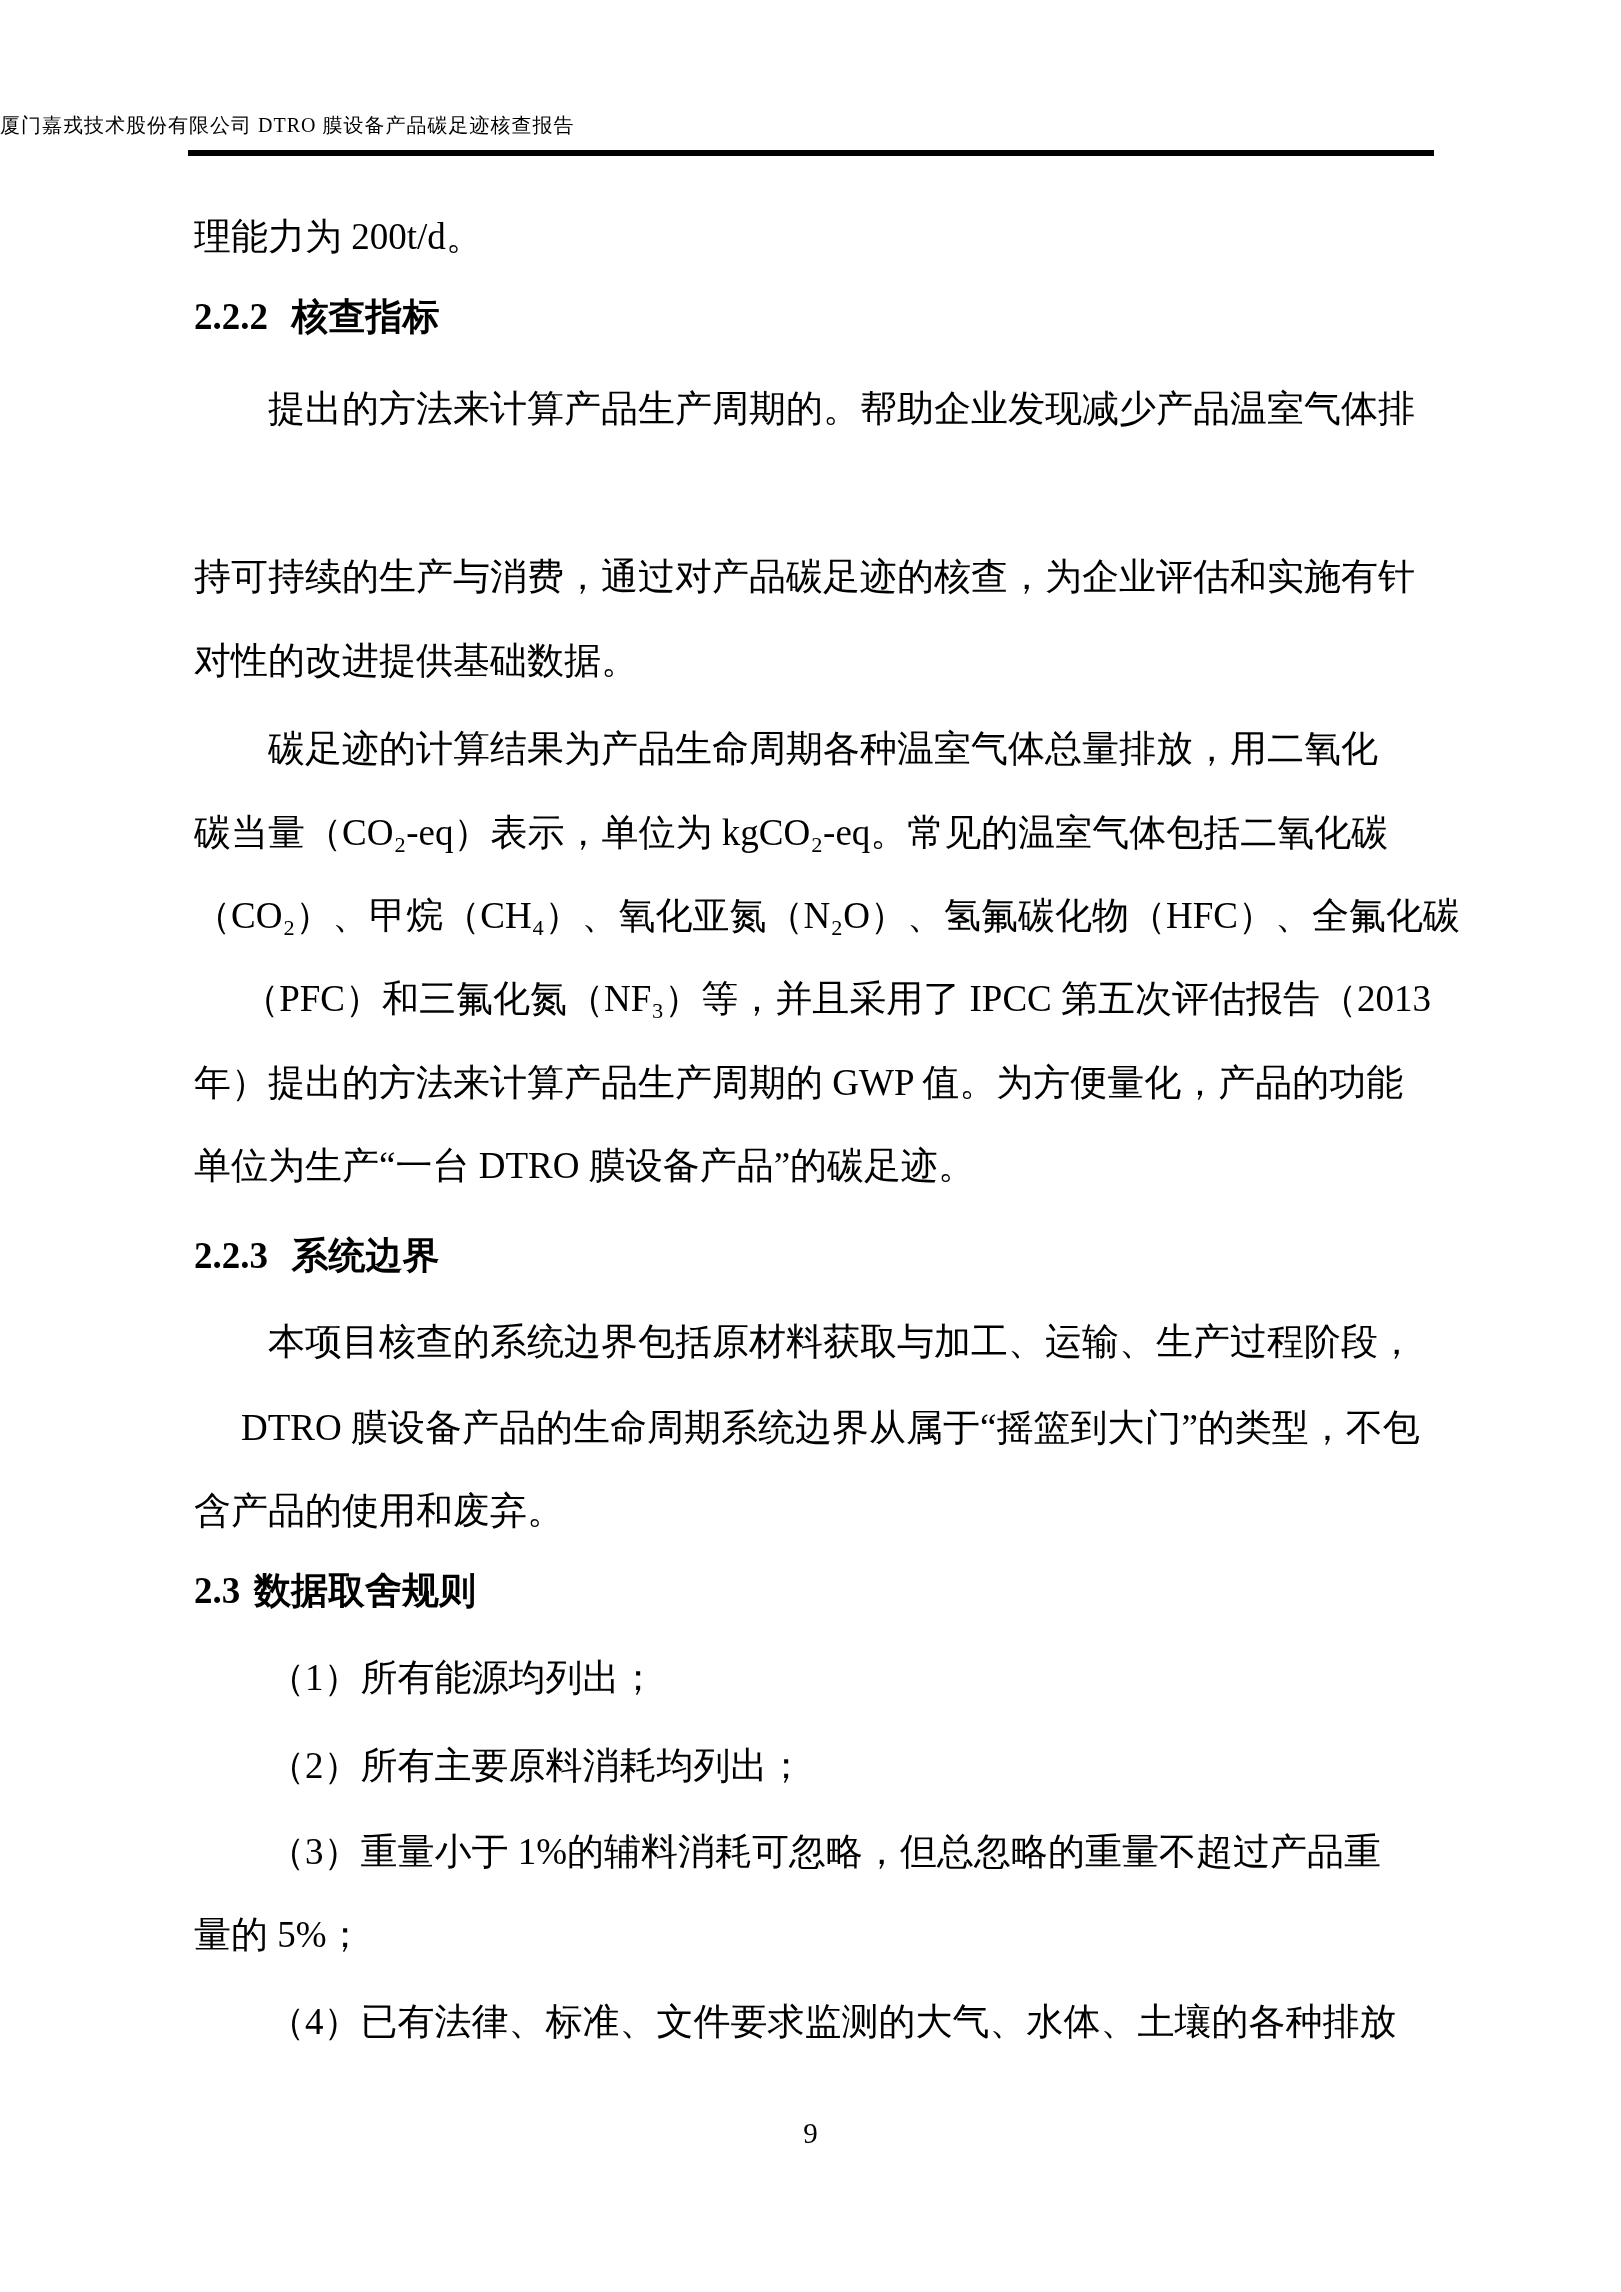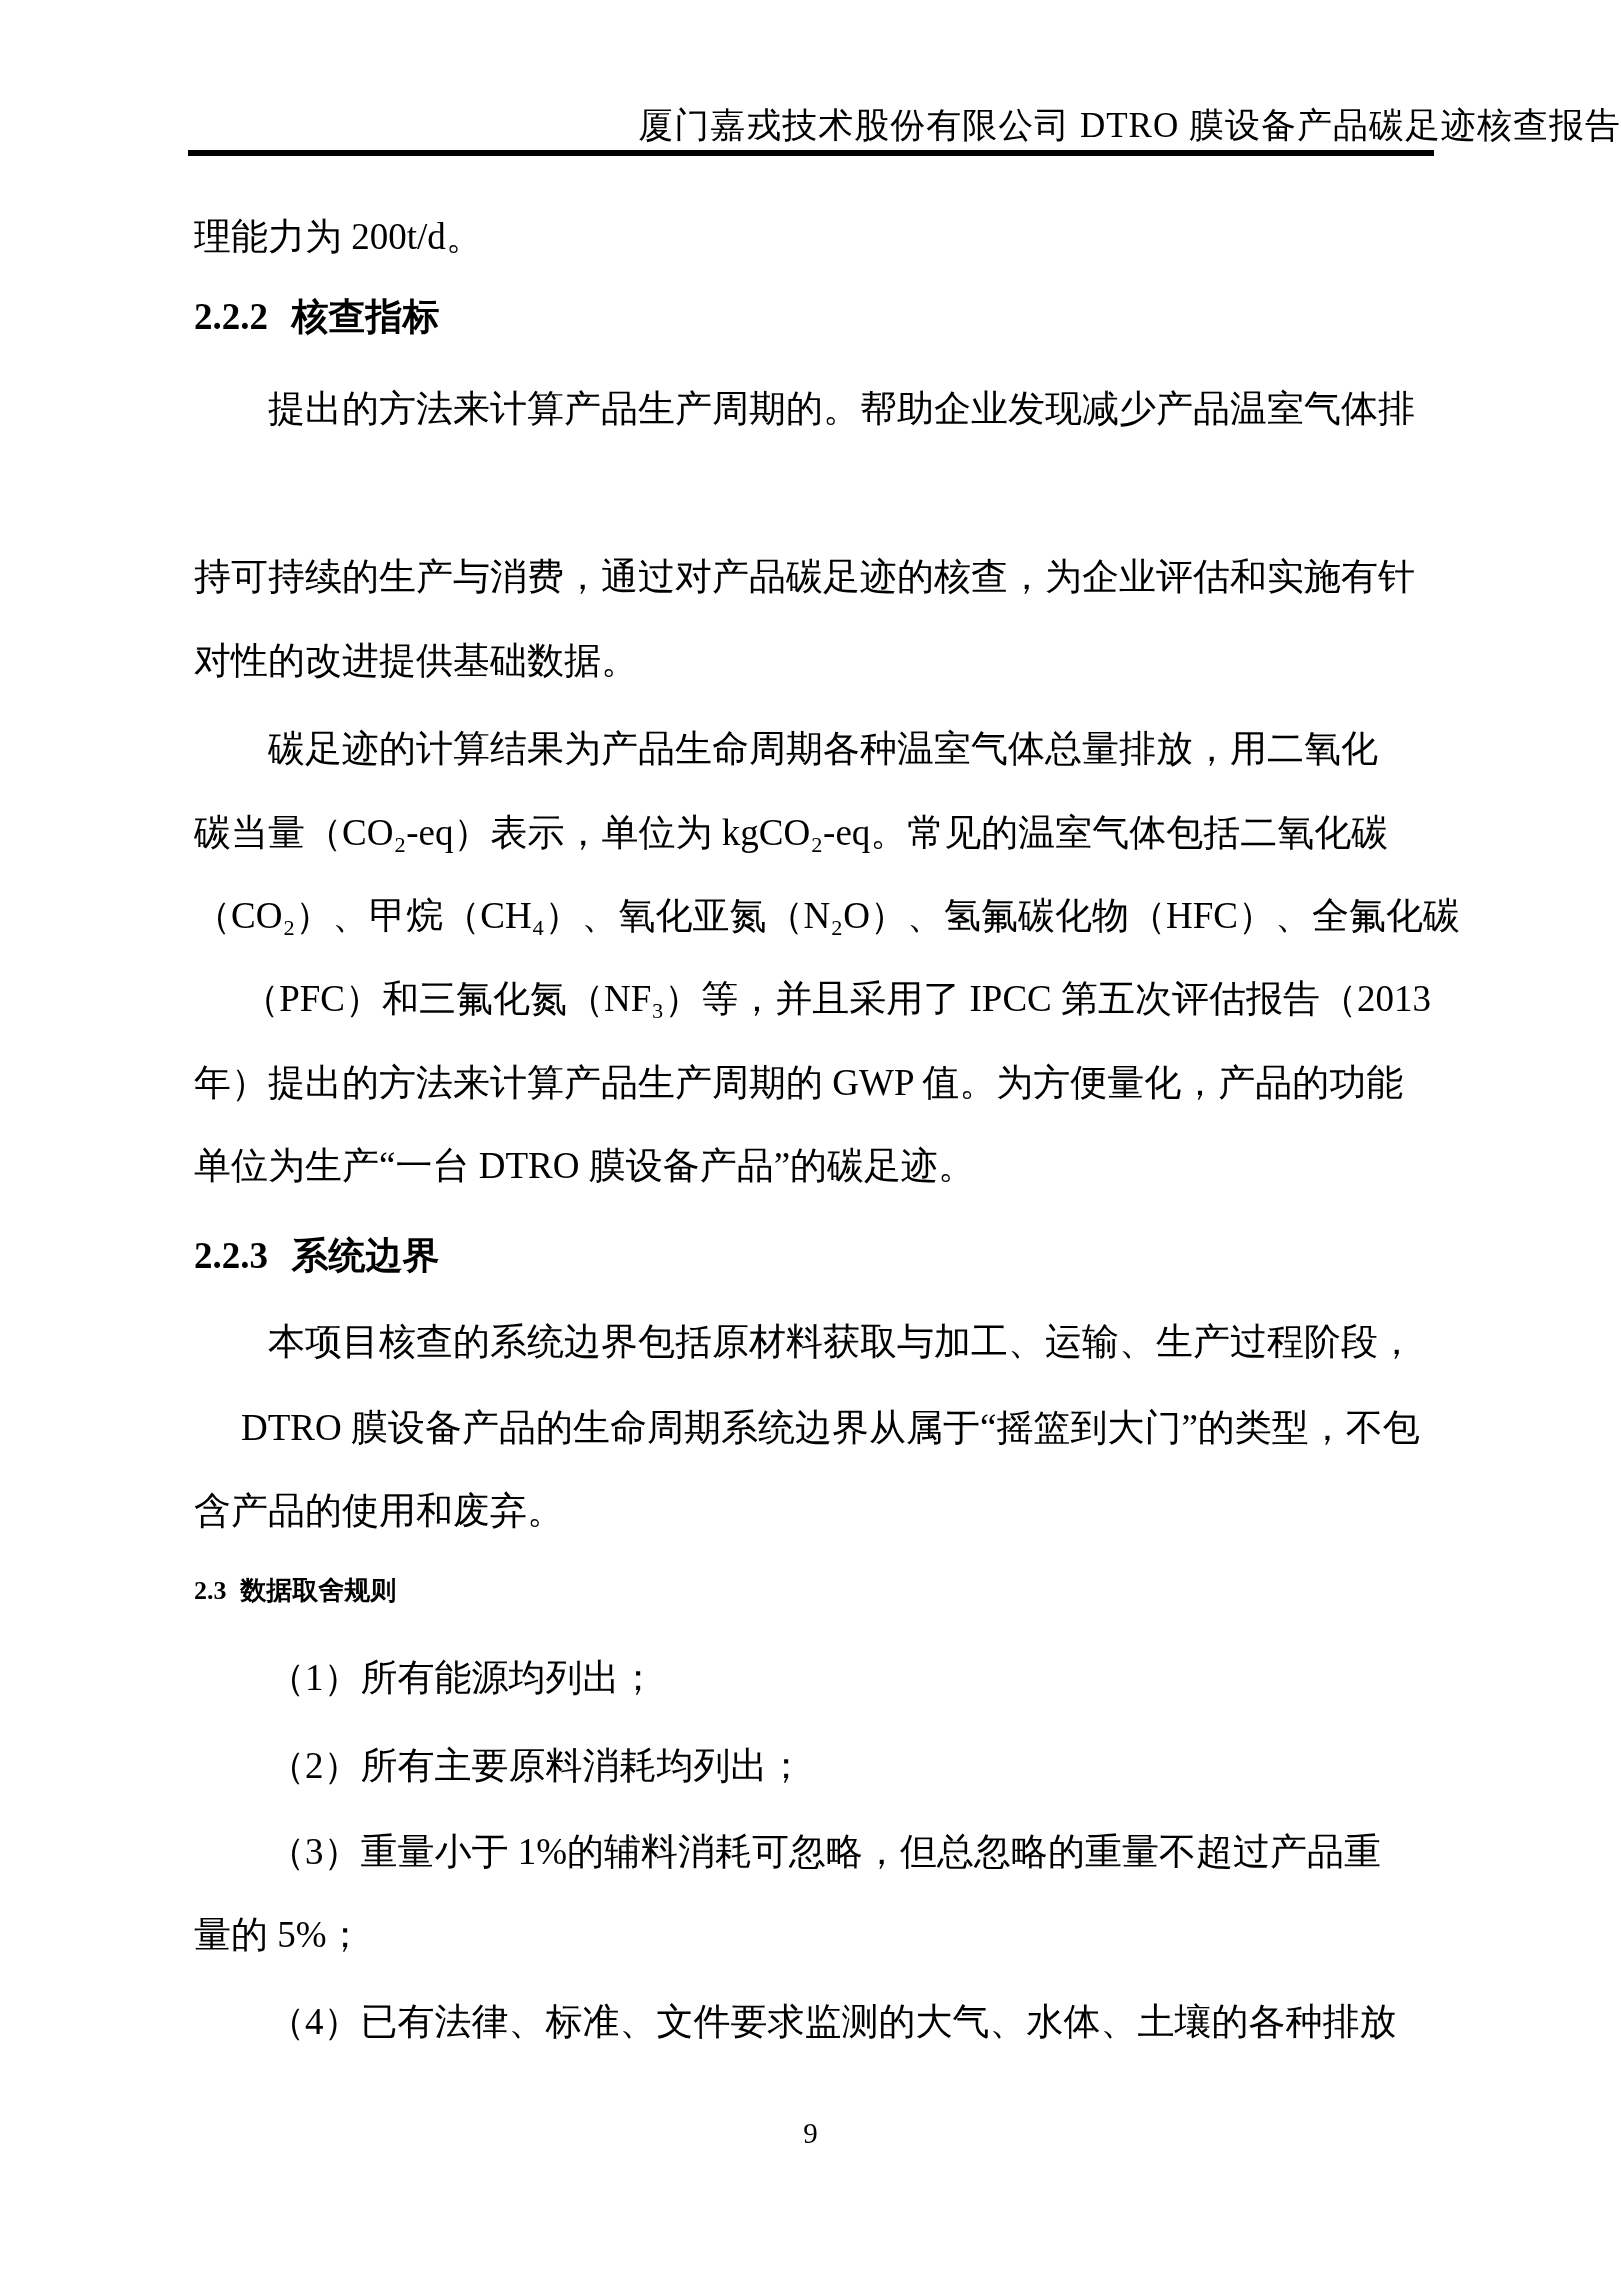--- a/index.html
+++ b/index.html
@@ -14,22 +14,22 @@
     background: #ffffff;
     color: #000000;
     font-family: "Liberation Serif", "DejaVu Serif", serif;
     overflow: hidden;
   }
   .header-title {
     position: absolute;
     top: 110px;
     left: 0;
     width: 100%;
-    text-align: right;
-    font-size: 35px;
+    text-align: left;
+    font-size: 20px;
     line-height: 31px;
     letter-spacing: 1px;
     white-space: nowrap;
   }
   .header-rule {
     position: absolute;
     left: 188px;
     top: 150px;
     width: 1246px;
     height: 5.9px;
@@ -43,21 +43,21 @@
     line-height: 45px;
     white-space: nowrap;
   }
   .indent { padding-left: 74px; }
   .h3 {
     font-weight: bold;
     font-size: 37px;
   }
   .h2 {
     font-weight: bold;
-    font-size: 26px;
+    font-size: 37px;
   }
   .h3 .num { margin-right: 23.5px; }
   .h2 .num { margin-right: 13.7px; }
   .page-number {
     position: absolute;
     top: 2117px;
     left: 0;
     width: 100%;
     text-align: center;
     font-size: 29px;

